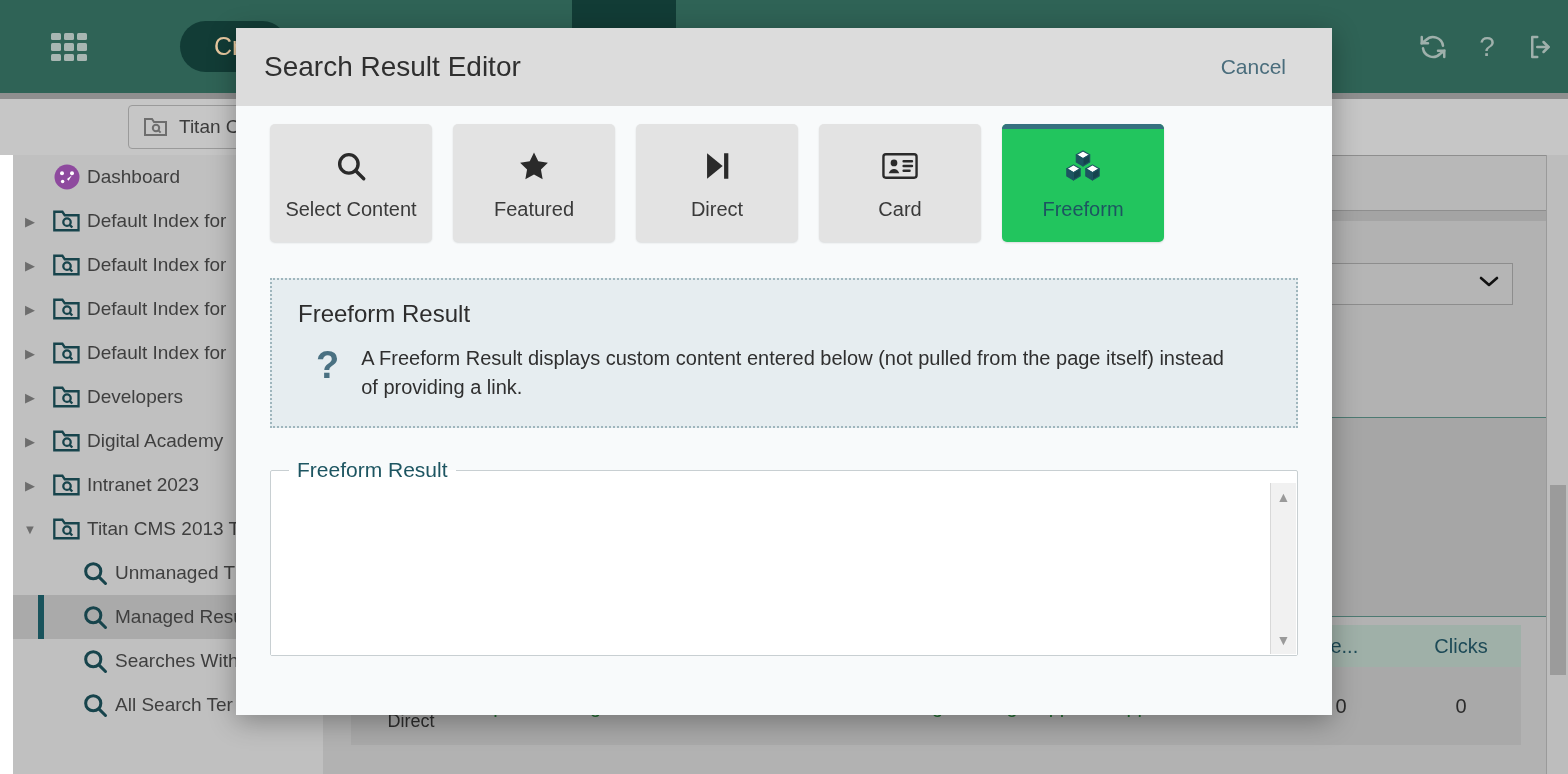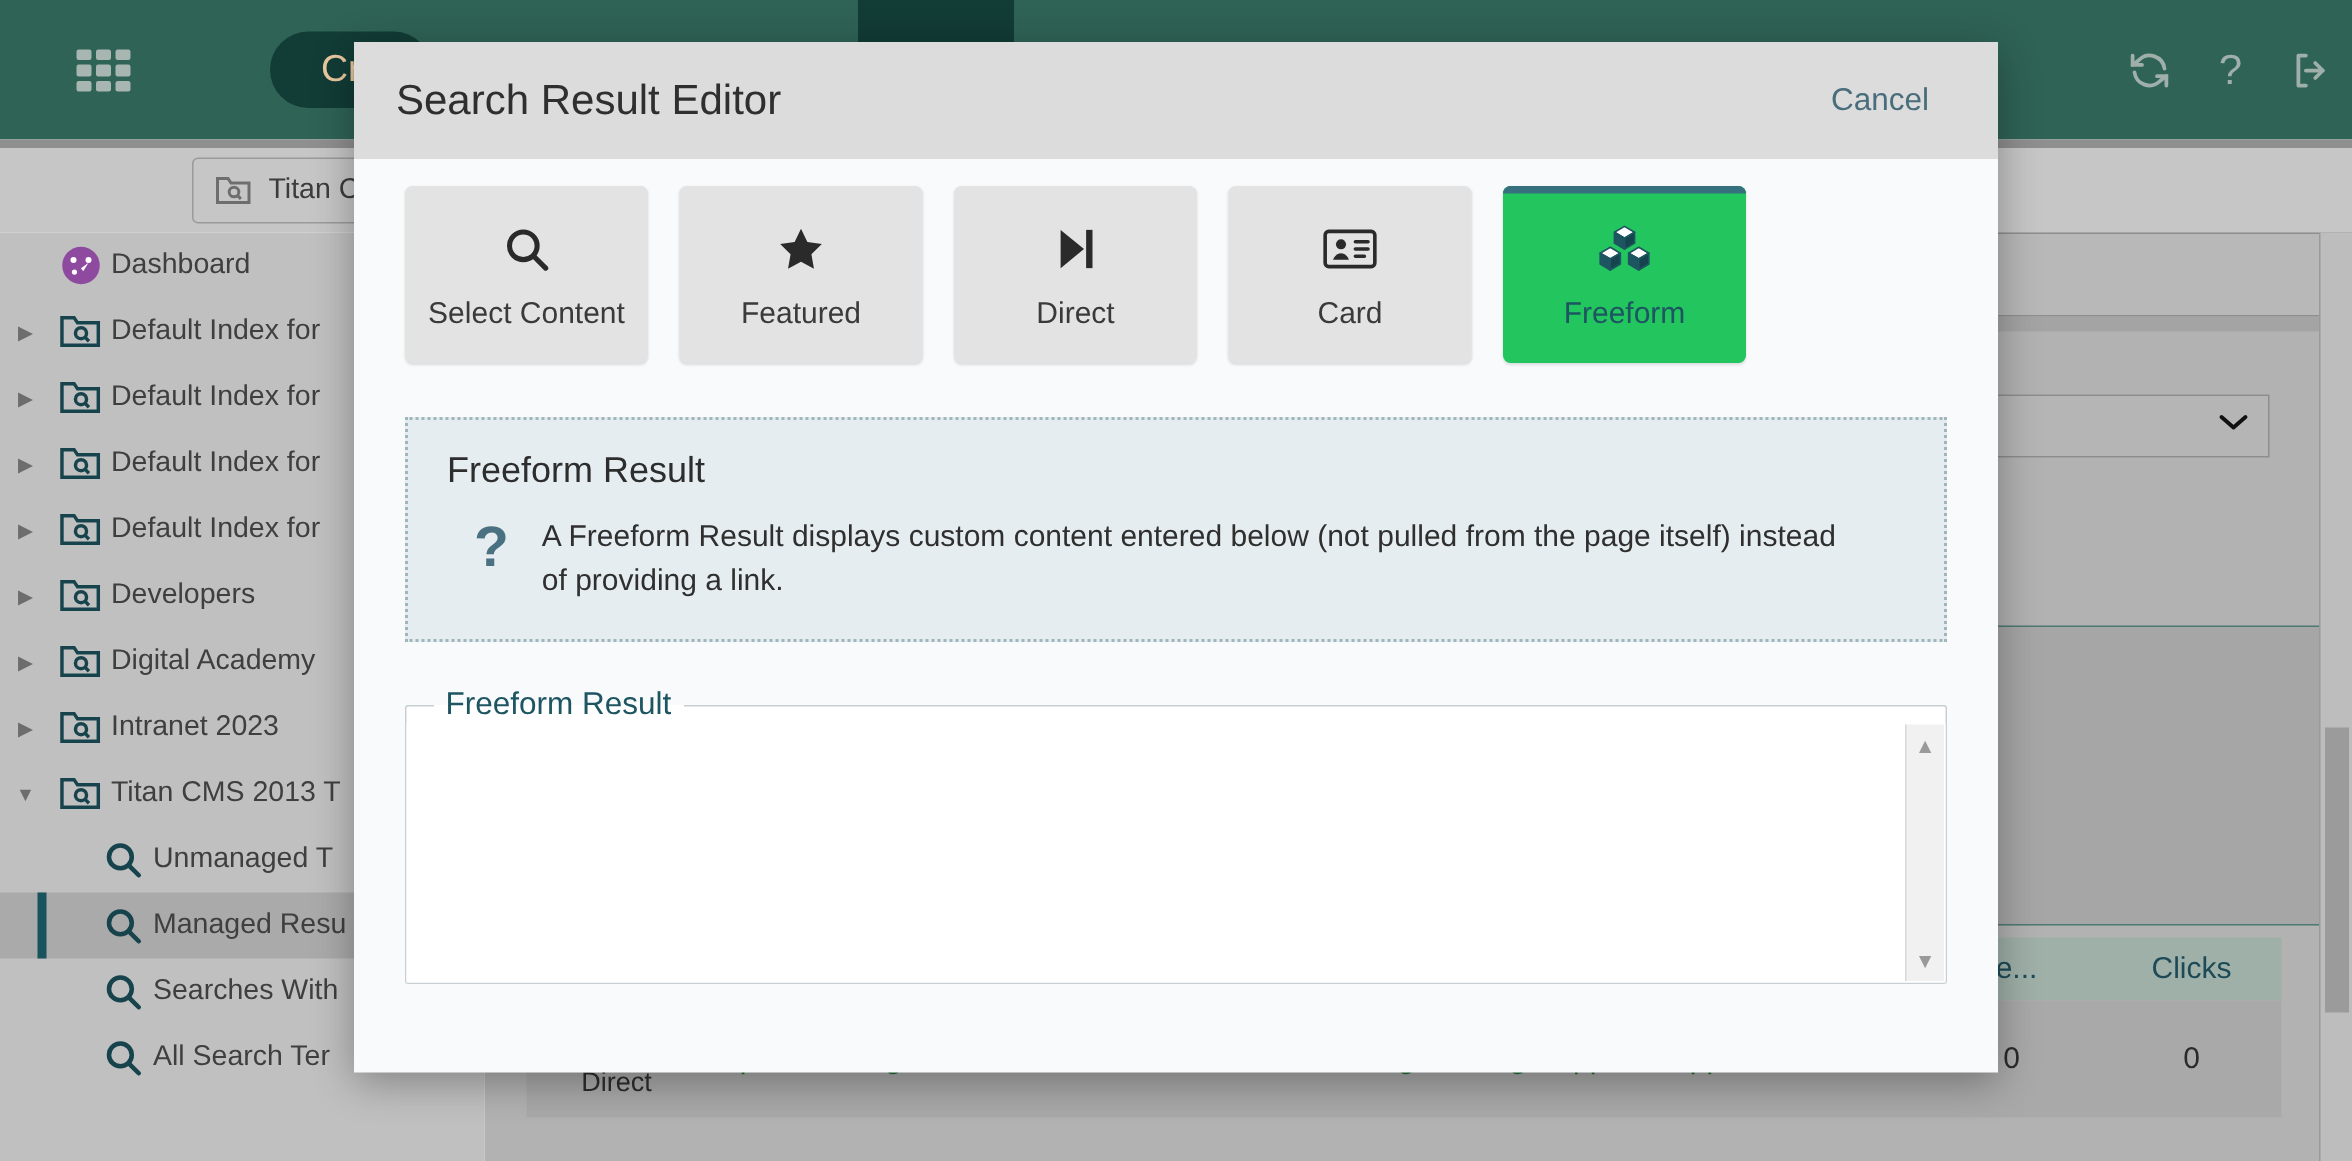--- a/index.html
+++ b/index.html
@@ -52,21 +52,21 @@
     background: #c6c6c6;
   }
   .crumb {
     position: absolute; left: 128px; top: 105px; height: 44px;
     display: flex; align-items: center; gap: 10px;
     border: 1px solid #9a9a9a; border-radius: 4px; padding: 0 14px;
     background: #c6c6c6; color: #3c3c3c; font-size: 19px; white-space: nowrap;
   }
 
   .sidebar {
-    position: absolute; left: 0; top: 155px; width: 323px; height: 619px;
+    position: absolute; left: 13px; top: 155px; width: 323px; height: 619px;
     background: #c0c0c0; overflow: hidden;
   }
   .side-item {
     position: relative; height: 44px; display: flex; align-items: center;
     color: #3f3f3f; font-size: 19px; white-space: nowrap; cursor: pointer;
   }
   .side-item .caret {
     width: 34px; text-align: center; color: #6d6d6d; font-size: 13px; flex: none;
   }
   .side-item .sico { width: 40px; display: flex; justify-content: center; flex: none; }

